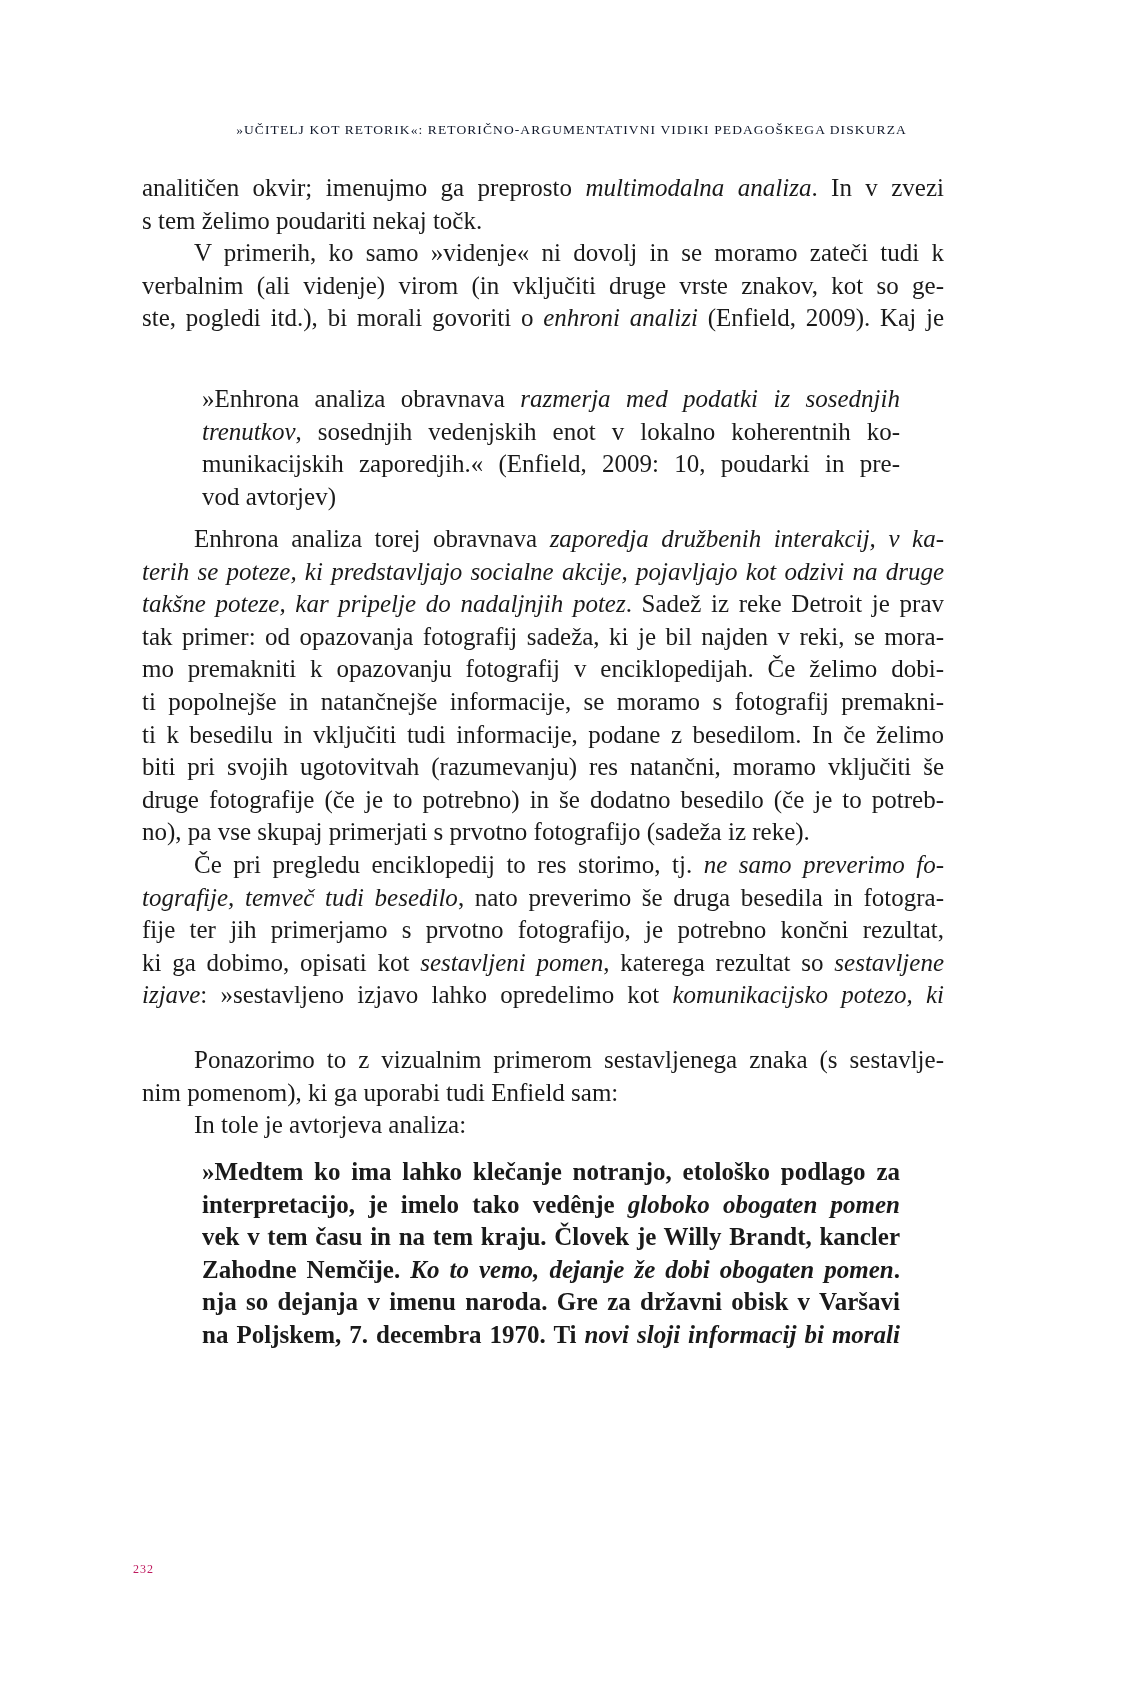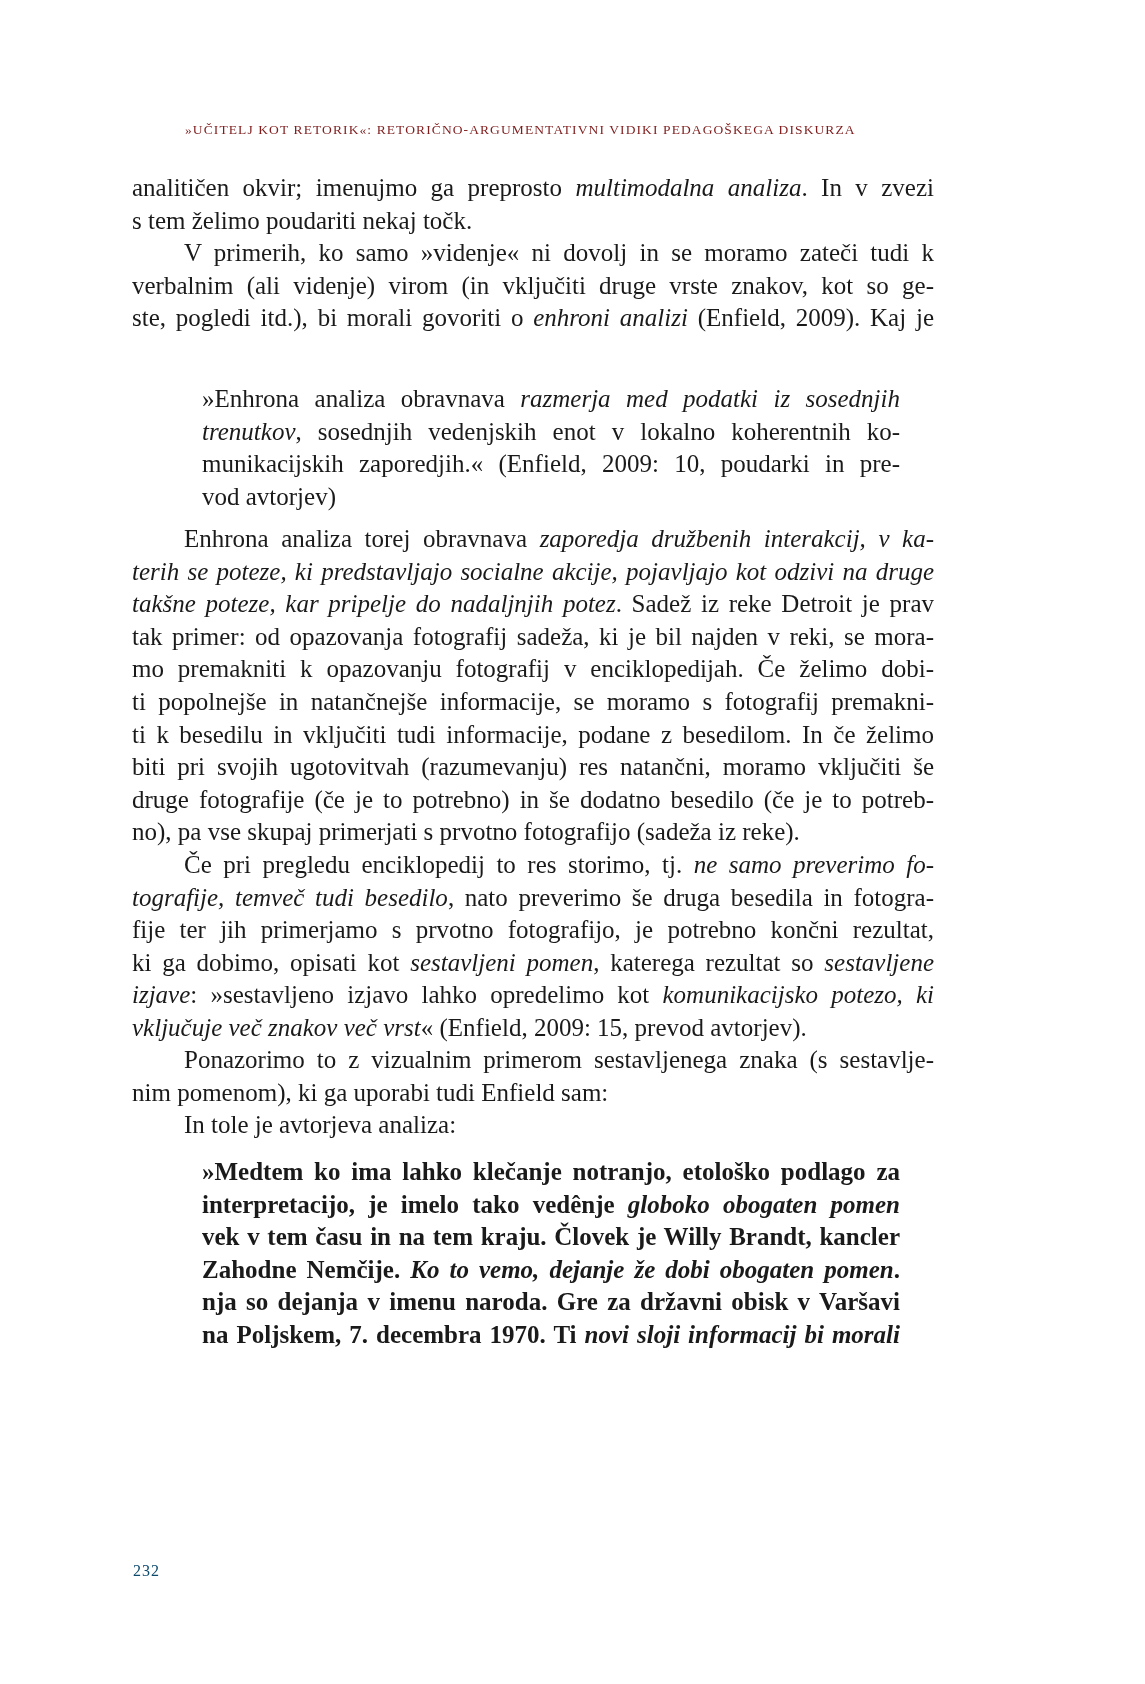--- a/index.html
+++ b/index.html
@@ -1,28 +1,28 @@
 <!DOCTYPE html>
 <html><head>
 <meta charset="utf-8">
 <style>
   html, body { margin: 0; padding: 0; background: #ffffff; }
   body { width: 1145px; height: 1684px; position: relative; overflow: hidden;
          font-family: "Liberation Serif", "DejaVu Serif", serif; color: #1a1a1a; }
   .running-head { position: absolute; left: 185px; top: 122px; width: 773px;
-                  font-size: 13.5px; letter-spacing: 1.1px; color: #7f1d1d; white-space: nowrap; text-align: left; }
+                  font-size: 13.5px; letter-spacing: 1.1px; color: #0f172a; white-space: nowrap; text-align: center; }
   .block { position: absolute; }
   .line { display: block; height: 32.6px; line-height: 32.6px; font-size: 25px;
           white-space: nowrap; text-align: justify; text-align-last: justify; }
   .line.last { text-align-last: left; }
   .line.indent { padding-left: 52px; }
   .line span.i { font-style: italic; }
-  .body-text { left: 132px; width: 802px; }
+  .body-text { left: 142px; width: 802px; }
   .quote { left: 202px; width: 698px; }
-  .page-number { position: absolute; left: 133px; top: 1562px; font-size: 16px; color: #0c4a6e; letter-spacing: 1px; }
+  .page-number { position: absolute; left: 133px; top: 1562px; font-size: 12px; color: #be185d; letter-spacing: 1px; }
 </style>
 </head>
 <body>
 
 <div class="running-head">»UČITELJ KOT RETORIK«: RETORIČNO-ARGUMENTATIVNI VIDIKI PEDAGOŠKEGA DISKURZA</div>
 
 <div id="content">
     <div class="block body-text" style="top: 172px;">
       <span class="line"><span>analitičen okvir; imenujmo ga preprosto </span><span class="i">multimodalna analiza</span><span>. In v zvezi</span></span>
       <span class="line last"><span>s tem želimo poudariti nekaj točk.</span></span>
@@ -49,21 +49,20 @@
       <span class="line"><span>biti pri svojih ugotovitvah (razumevanju) res natančni, moramo vključiti še</span></span>
       <span class="line"><span>druge fotografije (če je to potrebno) in še dodatno besedilo (če je to potreb-</span></span>
       <span class="line last"><span>no), pa vse skupaj primerjati s prvotno fotografijo (sadeža iz reke).</span></span>
     </div>
     <div class="block body-text" style="top: 849px;">
       <span class="line indent"><span>Če pri pregledu enciklopedij to res storimo, tj. </span><span class="i">ne samo preverimo fo-</span></span>
       <span class="line"><span class="i">tografije, temveč tudi besedilo</span><span>, nato preverimo še druga besedila in fotogra-</span></span>
       <span class="line"><span>fije ter jih primerjamo s prvotno fotografijo, je potrebno končni rezultat,</span></span>
       <span class="line"><span>ki ga dobimo, opisati kot </span><span class="i">sestavljeni pomen</span><span>, katerega rezultat so </span><span class="i">sestavljene</span></span>
       <span class="line"><span class="i">izjave</span><span>: »sestavljeno izjavo lahko opredelimo kot </span><span class="i">komunikacijsko potezo, ki</span></span>
-      <span class="line last"><span class="i">vključuje več znakov več vrst</span><span>« (Enfield, 2009: 15, prevod avtorjev).</span></span>
     </div>
     <div class="block body-text" style="top: 1044px;">
       <span class="line indent"><span>Ponazorimo to z vizualnim primerom sestavljenega znaka (s sestavlje-</span></span>
       <span class="line last"><span>nim pomenom), ki ga uporabi tudi Enfield sam:</span></span>
       <span class="line indent last"><span>In tole je avtorjeva analiza:</span></span>
     </div>
     <div class="block quote" style="top: 1156px; font-weight: bold;">
       <span class="line"><span>»Medtem ko ima lahko klečanje notranjo, etološko podlago za</span></span>
       <span class="line"><span>interpretacijo, je imelo tako vedênje </span><span class="i">globoko obogaten pomen</span></span>
       <span class="line"><span>vek v tem času in na tem kraju. Človek je Willy Brandt, kancler</span></span>

